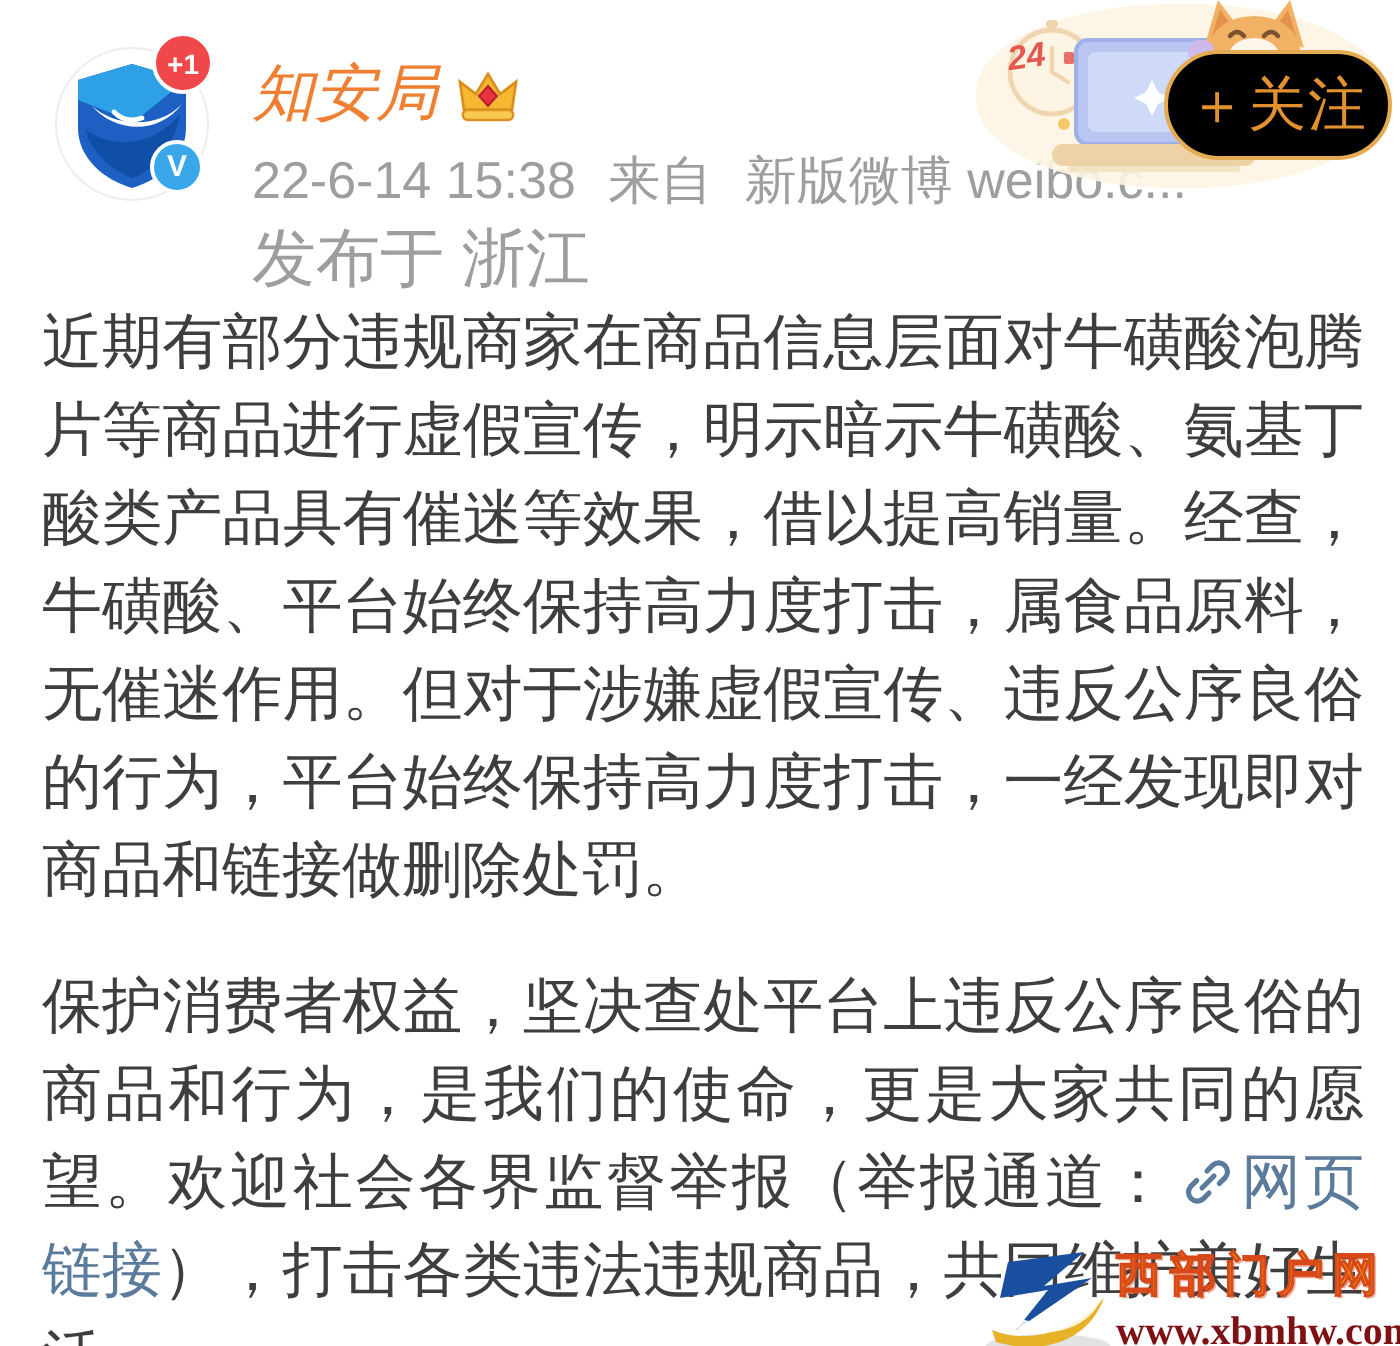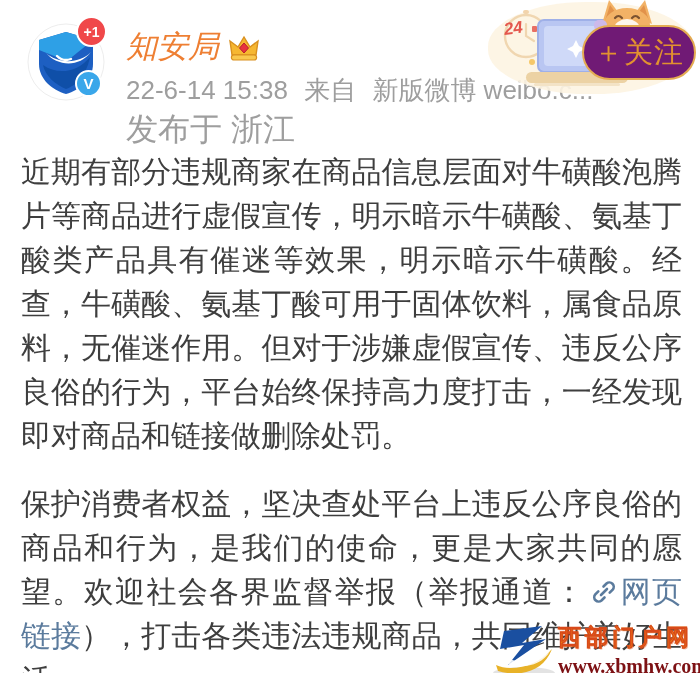--- a/index.html
+++ b/index.html
@@ -30,21 +30,21 @@
   .meta2{position:absolute;left:126px;top:108px;font-size:32px;color:var(--meta-text);}
 
   
   .deco{position:absolute;left:480px;top:0;width:220px;height:100px;}
   .deco-blob{position:absolute;left:8px;top:2px;width:205px;height:92px;background:#fdf4e2;
     border-radius:48%;opacity:.9;}
   .clock-svg{position:absolute;left:20px;top:8px;width:52px;height:52px;}
   .laptop-svg{position:absolute;left:44px;top:18px;width:106px;height:70px;}
   .dog-svg{position:absolute;left:114px;top:-4px;width:66px;height:38px;z-index:2;}
   .follow-btn{position:absolute;left:102px;top:25px;width:114px;height:55px;border-radius:30px;
-    border:2px solid var(--follow-border);background:#701a75;color:var(--follow-text);
+    border:2px solid var(--follow-border);background:#000000;color:var(--follow-text);
     font-size:29px;letter-spacing:1px;display:flex;align-items:center;justify-content:center;
     z-index:3;cursor:pointer;}
 
   
   .content{position:absolute;left:21px;top:150px;width:661px;font-size:30px;line-height:44px;
     color:var(--body-text);text-align:justify;}
   .para2{margin-top:24px;}
   .weblink{color:var(--link);cursor:pointer;white-space:normal;}
   .link-icon{width:26px;height:26px;vertical-align:-3px;margin:0 2px 0 6px;}
 
@@ -123,21 +123,21 @@
       <ellipse cx="33" cy="33" rx="13" ry="10" fill="#fdf6ec"></ellipse>
       <path d="M21 22 q3.5 -4 7 0" stroke="#7a5230" stroke-width="2.2" fill="none" stroke-linecap="round"></path>
       <path d="M38 22 q3.5 -4 7 0" stroke="#7a5230" stroke-width="2.2" fill="none" stroke-linecap="round"></path>
       <rect x="0" y="24" width="13" height="11" rx="5" fill="#cdb9ea"></rect>
     </svg>
 
     <div class="follow-btn">＋关注</div>
   </div>
 
   <div class="content">
-    <div class="para1">近期有部分违规商家在商品信息层面对牛磺酸泡腾片等商品进行虚假宣传，明示暗示牛磺酸、氨基丁酸类产品具有催迷等效果，明示暗示牛磺酸。经查，牛磺酸、氨基丁酸可用于固体饮料，属食品原料，无催迷作用。但对于涉嫌虚假宣传、违反公序良俗的行为，平台始终保持高力度打击，一经发现即对商品和链接做删除处罚。</div>
+    <div class="para1">近期有部分违规商家在商品信息层面对牛磺酸泡腾片等商品进行虚假宣传，明示暗示牛磺酸、氨基丁酸类产品具有催迷等效果，借以提高销量。经查，牛磺酸、平台始终保持高力度打击，属食品原料，无催迷作用。但对于涉嫌虚假宣传、违反公序良俗的行为，平台始终保持高力度打击，一经发现即对商品和链接做删除处罚。</div>
     <div class="para2"><span>保护消费者权益，坚决查处平台上违反公序良俗的商品和行为，是我们的使命，更是大家共同的愿望。欢迎社会各界监督举报（举报通道：</span><span class="weblink"><svg class="link-icon" viewBox="0 0 26 26">
             <g stroke="#5b7b9d" stroke-width="2.6" fill="none" stroke-linecap="round">
               <path d="M10 16 L16 10"></path>
               <path d="M12.5 7.5 l3 -3 a4.4 4.4 0 0 1 6.2 6.2 l-3 3"></path>
               <path d="M13.5 18.5 l-3 3 a4.4 4.4 0 0 1 -6.2 -6.2 l3 -3"></path>
             </g>
           </svg><span>网页链接</span></span><span>），打击各类违法违规商品，共同维护美好生活。</span></div>
   </div>
 
   <div class="wm">

